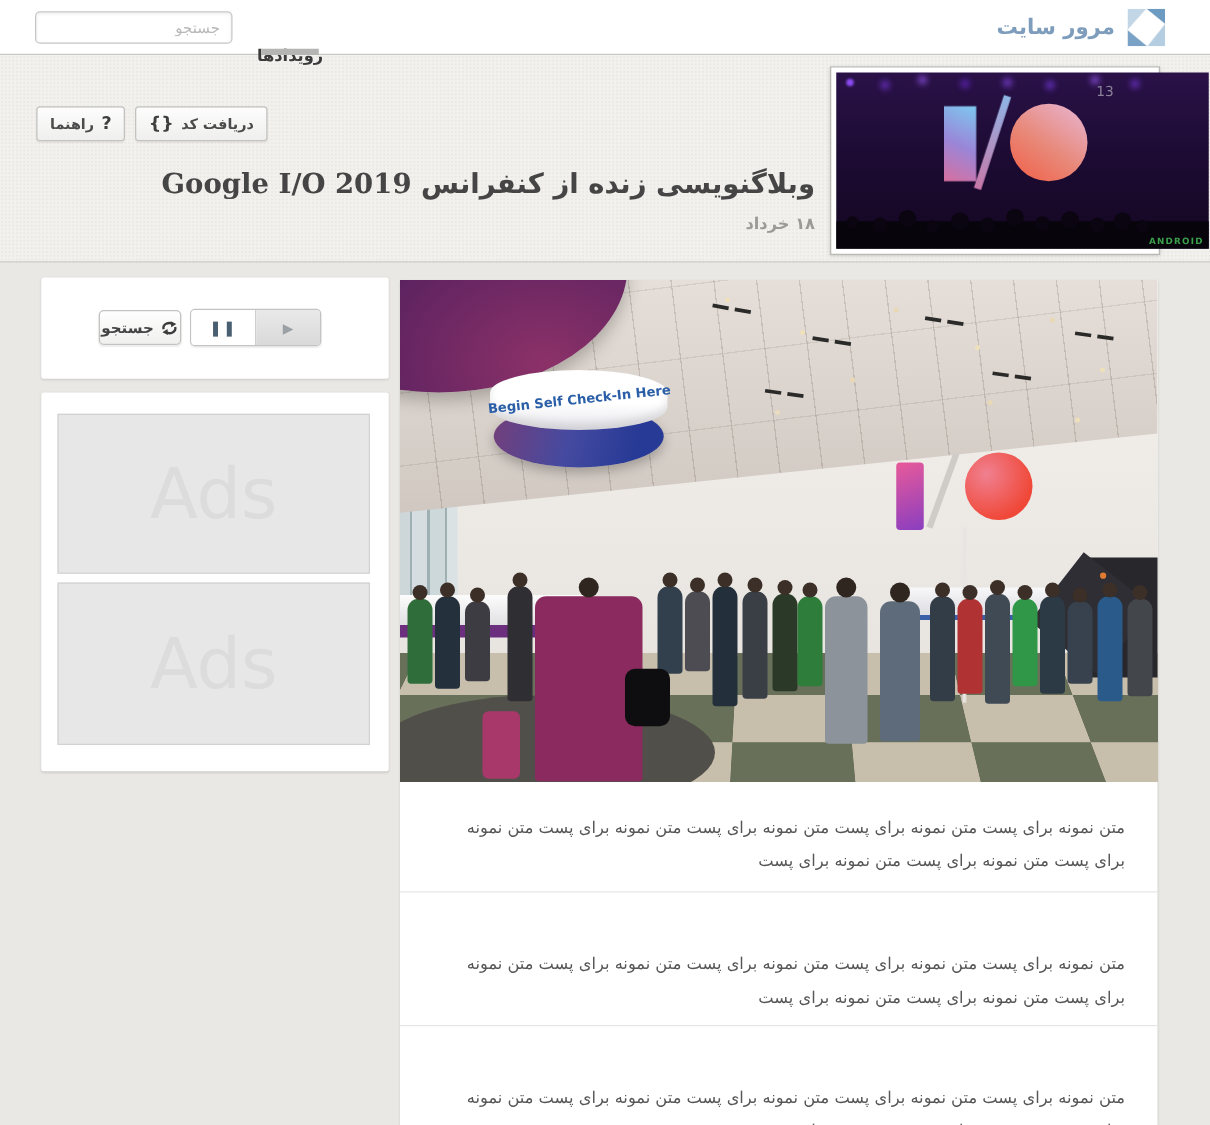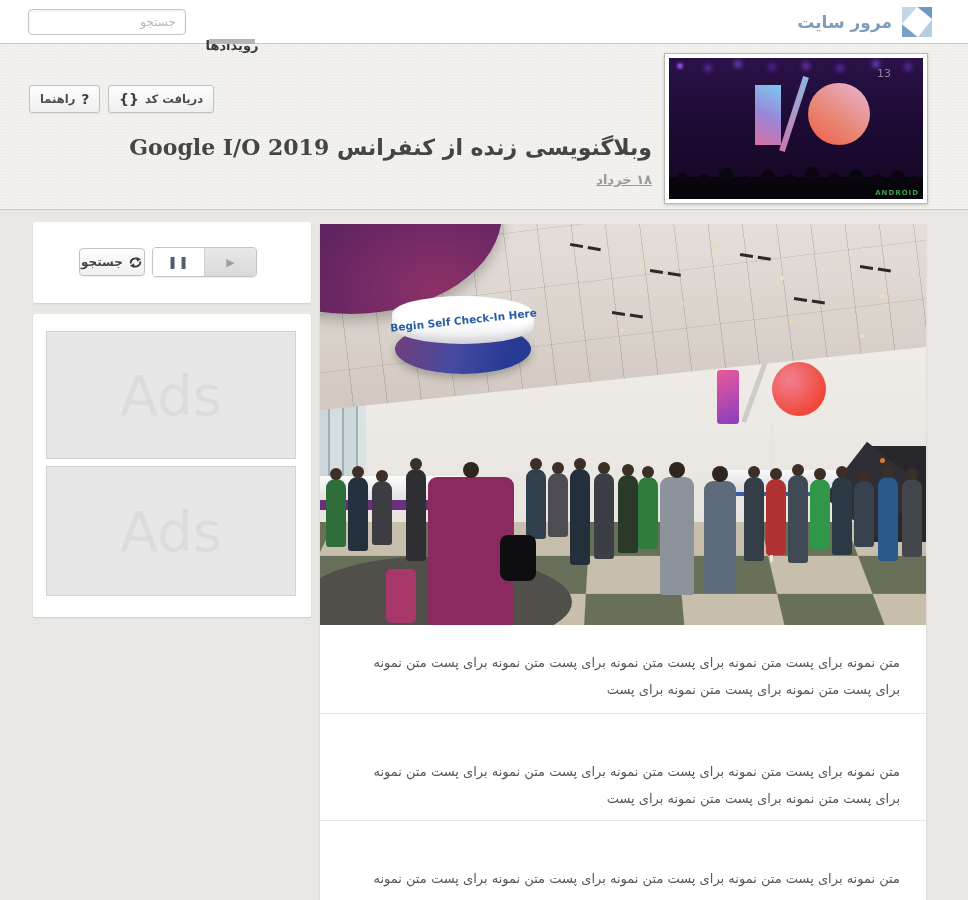--- a/index.html
+++ b/index.html
@@ -22,25 +22,25 @@
     background-size:3px 3px;
     border-bottom:1px solid #c9c9c7; z-index:20; }
   .hbtn { position:absolute; top:41px; height:28px; display:flex; flex-direction:row; align-items:center; gap:6px; direction:rtl;
     background:linear-gradient(#fdfdfd,#efefee); border:1px solid #c2c2c0; border-radius:3px; padding:0 10px;
     color:#4c4c4c; font-size:11.5px; font-weight:bold; box-shadow:0 1px 1px rgba(0,0,0,.06); cursor:pointer; }
   #btn-help { left:29px; min-width:71px; justify-content:center; }
   #btn-code { left:108px; min-width:88px; justify-content:center; }
   #btn-full { left:210px; min-width:133px; justify-content:center; }
   .hbtn .glyph { font-weight:bold; font-size:14px; color:#3f3f3f; }
   #event-title { position:absolute; right:316px; top:90px; direction:rtl; white-space:nowrap; color:#454545; font-size:22px; font-weight:bold; font-family:"DejaVu Serif","DejaVu Sans",serif; }
-  #event-date { position:absolute; right:316px; top:128px; direction:rtl; color:#9a9a98; font-size:13px; font-weight:bold;text-decoration:underline; }
+  #event-date { position:absolute; right:316px; top:128px; direction:rtl; color:#9a9a98; font-size:13px; font-weight:bold; }
 
   
   #hero-frame { position:absolute; right:40px; top:9px; width:264px; height:151px; background:#fff; padding:4px; border:1px solid #b9b9b5; box-shadow:0 1px 3px rgba(0,0,0,.18); }
-  #hero { position:relative; width:254px; height:141px; overflow:hidden; background:linear-gradient(180deg,#2a1248 0%,#1d0b34 45%,#140722 100%); }
+  #hero { position:relative; width:298px; height:141px; overflow:hidden; background:linear-gradient(180deg,#2a1248 0%,#1d0b34 45%,#140722 100%); }
   #hero-lights { position:absolute; top:5px; left:8px; width:6px; height:6px; border-radius:50%; background:#8a4af0; filter:blur(1px);
     box-shadow:28px 2px 5px #7a3ae0, 58px -2px 5px #9a5af8, 92px 1px 5px #6a2ad0, 126px 0 5px #8a4af0, 160px 2px 5px #7a3ae8, 196px -2px 5px #9a5af8, 228px 1px 5px #7a3ae0; }
   #hero-i { position:absolute; left:86px; top:27px; width:26px; height:60px; background:linear-gradient(205deg,#7ec8f0 0%,#9a86d8 52%,#d870a0 100%); }
   #hero-slash { position:absolute; left:122px; top:17px; width:6px; height:78px; transform:rotate(18deg); background:linear-gradient(#8fb6e6,#c878a8); }
   #hero-o { position:absolute; left:139px; top:25px; width:62px; height:62px; border-radius:50%; background:linear-gradient(215deg,#e8b0c8 8%,#e88878 55%,#f25e46 100%); }
   #hero-13 { position:absolute; left:208px; top:9px; color:#8a8298; font-size:11px; }
   #hero-sil { position:absolute; left:0; right:0; bottom:0; height:22px; background:#08040c; }
   #hero-heads { position:absolute; bottom:16px; left:8px; width:10px; height:10px; border-radius:50%; background:#0a0510;
     box-shadow:22px 2px 0 1px #0a0510, 44px -3px 0 2px #0a0510, 64px 3px 0 0 #0a0510, 86px -1px 0 2px #0a0510, 108px 2px 0 1px #0a0510, 130px -4px 0 2px #0a0510, 152px 1px 0 1px #0a0510, 174px -2px 0 2px #0a0510, 196px 2px 0 1px #0a0510, 216px -1px 0 2px #0a0510, 232px 3px 0 0 #0a0510; }
   #hero-wm { position:absolute; right:4px; bottom:2px; color:#3aa04a; font-size:7px; font-weight:bold; letter-spacing:1px; }

